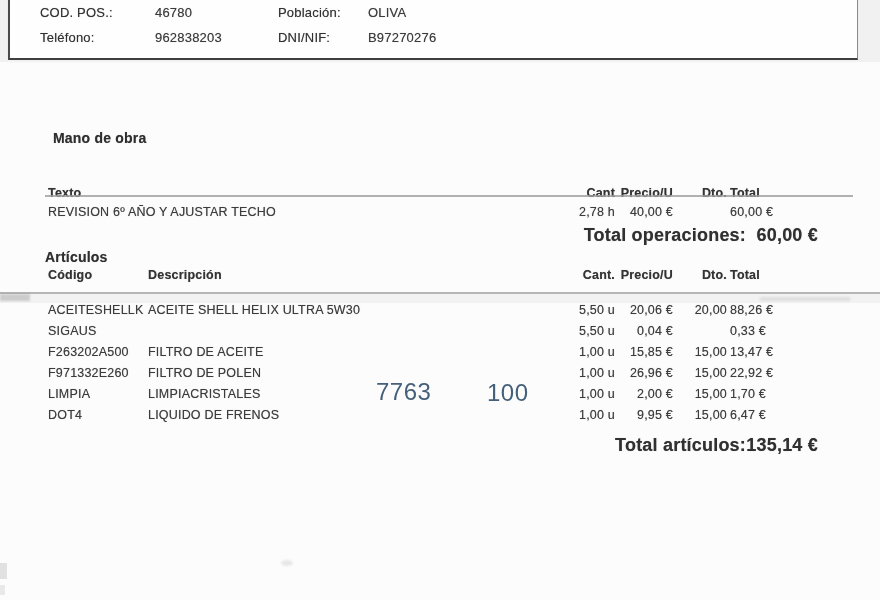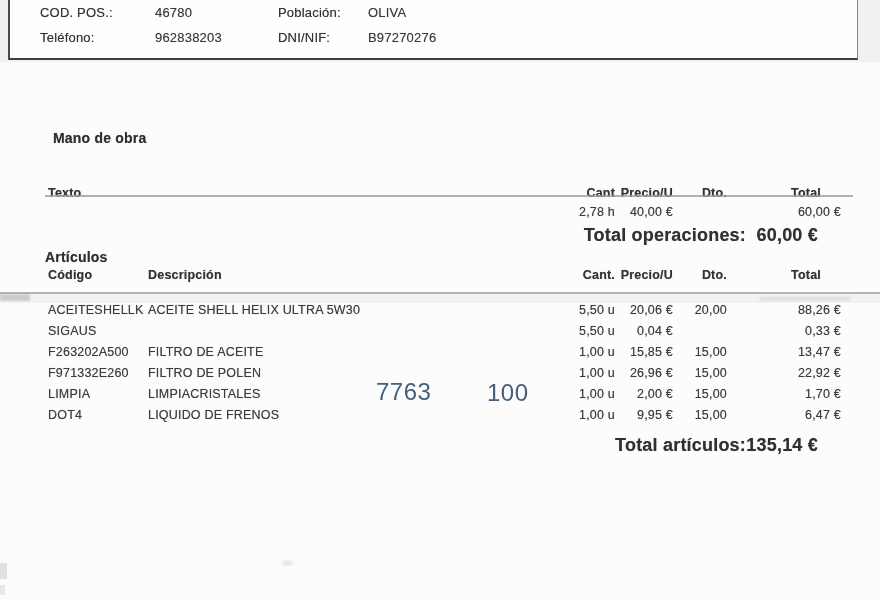--- a/index.html
+++ b/index.html
@@ -29,21 +29,21 @@
   .sec-title{ font-size:14px; font-weight:bold; color:#2e2e2e; white-space:nowrap; }
   
   .trow{ position:relative; height:21px; font-size:12.5px; }
   .trow .cell{ position:absolute; top:0; white-space:nowrap; }
   .c-text { left:0; }
   .c-code { left:0;   width:100px; }
   .c-desc { left:100px; }
   .c-cant { left:507px; width:60px; text-align:right; }
   .c-precio{ left:567px; width:58px; text-align:right; }
   .c-dto  { left:625px; width:54px; text-align:right; }
-  .c-total{ left:700px; width:96px; text-align:right; padding-right:3px; box-sizing:border-box; }
+  .c-total{ left:682px; width:96px; text-align:left; padding-right:3px; box-sizing:border-box; }
   .hdr{ font-weight:bold; font-size:12.5px; color:#333; }
   .hdr .c-total{ padding-right:23px; }
   
   .rule1{ left:45px; top:195px; width:808px; height:2px; background:#9e9e9e; opacity:.8; }
   .rule2{ left:0; top:292px; width:880px; height:2px; background:#a2a2a2; opacity:.8; }
   .fold-band{ left:0; top:294px; width:880px; height:9px; background:rgba(120,120,120,.07); }
   .smudge-a{ left:0; top:294px; width:30px; height:7px; background:rgba(90,90,90,.25); filter:blur(1px); }
   .smudge-b{ left:760px; top:297px; width:90px; height:4px; background:rgba(120,120,120,.15); filter:blur(1px); }
   .smudge-c{ left:0; top:563px; width:7px; height:16px; background:rgba(130,130,130,.22); filter:blur(.5px); }
   .smudge-d{ left:0; top:585px; width:5px; height:10px; background:rgba(150,150,150,.18); filter:blur(.5px); }
@@ -87,20 +87,21 @@
       <span class="cell c-precio">Precio/U</span>
       <span class="cell c-dto">Dto.</span>
       <span class="cell c-total">Total</span>
     </div>
   </div>
 
   <div class="abs rule1"></div>
 
   <div class="abs" style="left:48px; top:205px; width:775px;">
     <div class="trow scan-text">
+      <span class="cell c-text">REVISION 6º AÑO Y AJUSTAR TECHO</span>
       <span class="cell c-cant">2,78 h</span>
       <span class="cell c-precio">40,00 €</span>
       <span class="cell c-dto"></span>
       <span class="cell c-total">60,00 €</span>
     </div>
   </div>
 
   <div class="abs total-line scan-text" style="top:225px;">
     <span class="t-lbl">Total operaciones:</span>
     <span class="t-val">60,00 €</span>

